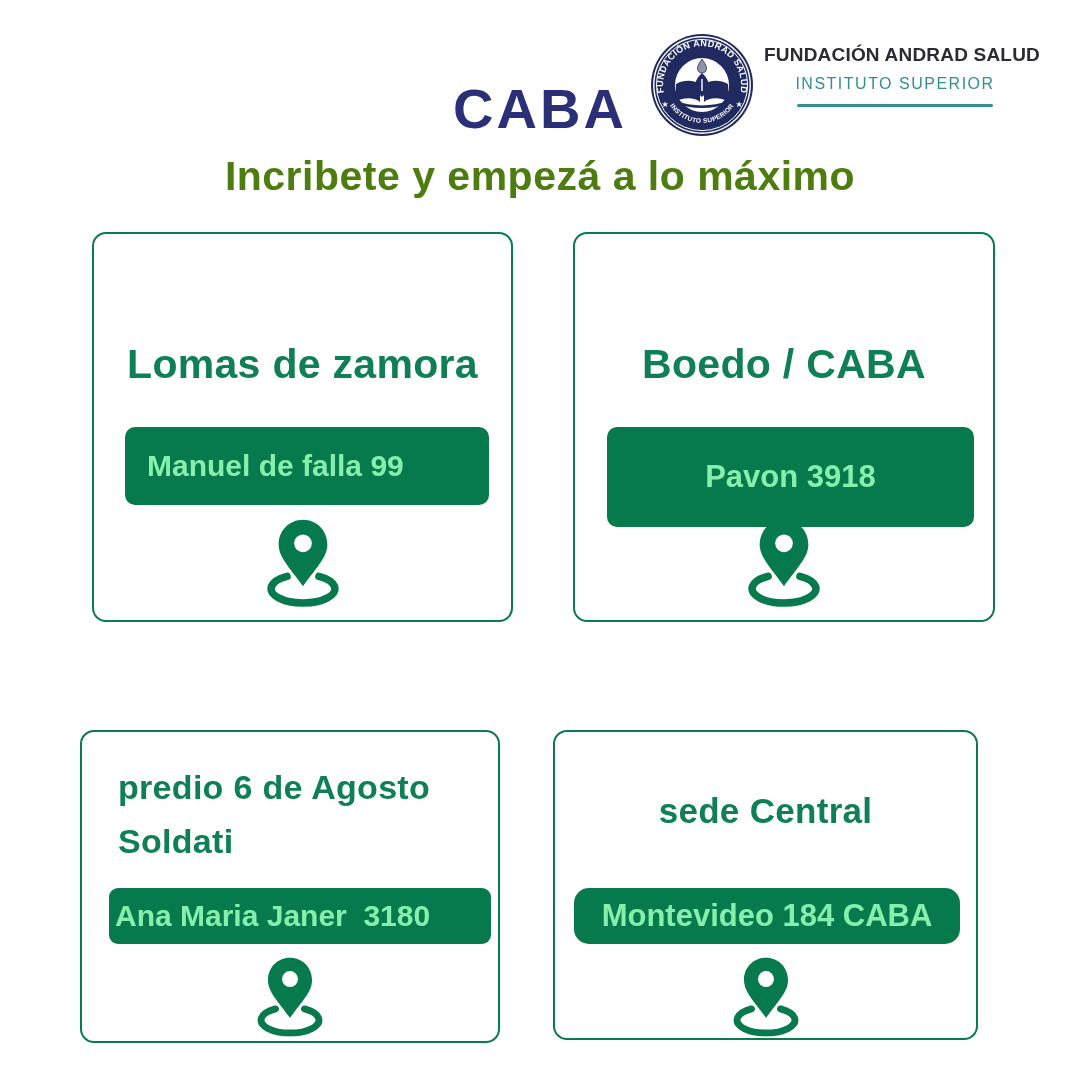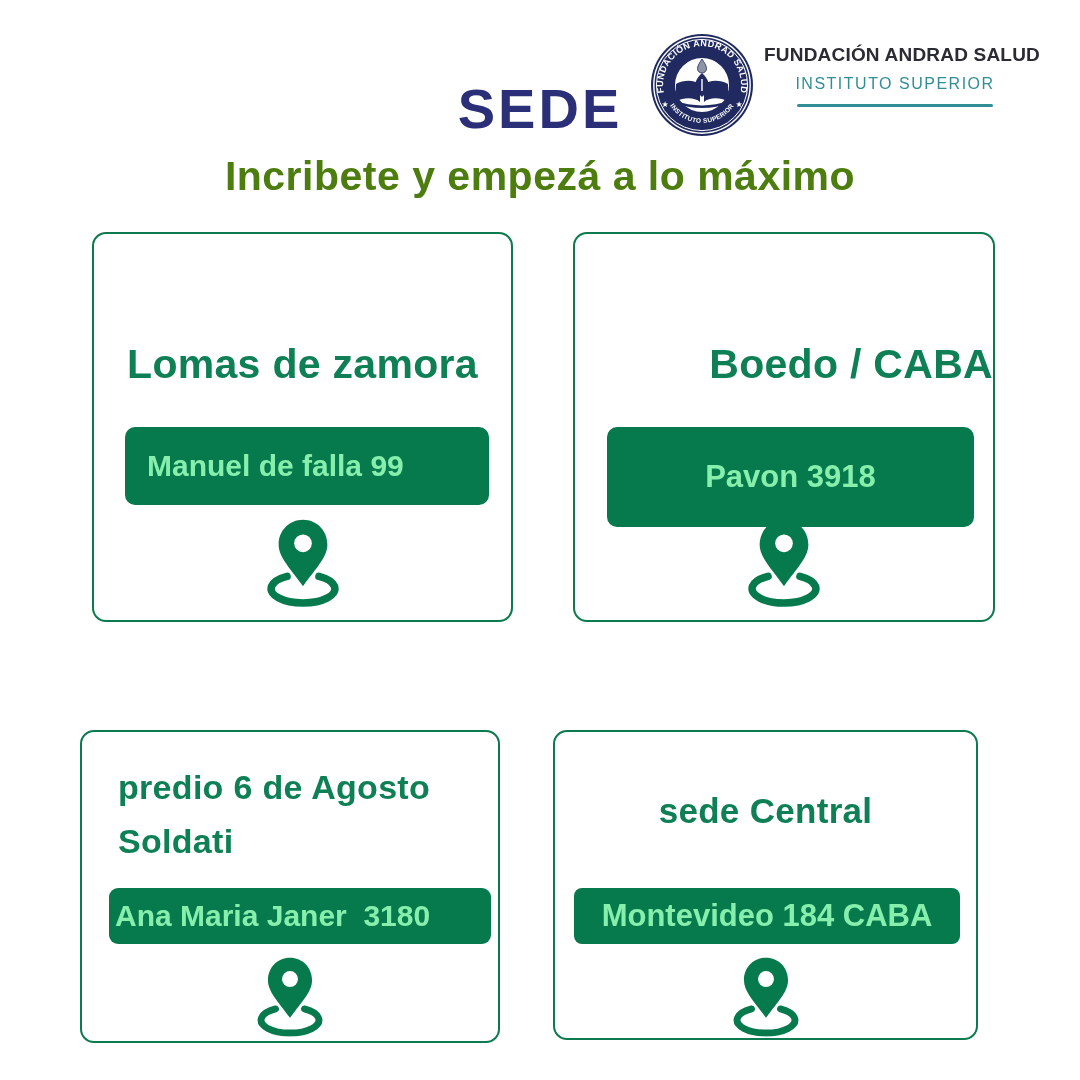--- a/index.html
+++ b/index.html
@@ -48,38 +48,38 @@
   .card-1{left:92px;top:232px;width:421px;height:390px;}
   .card-2{left:573px;top:232px;width:422px;height:390px;}
   .card-3{left:80px;top:730px;width:420px;height:313px;}
   .card-4{left:553px;top:730px;width:425px;height:310px;}
 
   .card-title{
     position:absolute;color:#0f8055;font-weight:700;
     letter-spacing:0.3px;line-height:1.3;
   }
   .card-1 .card-title{top:104px;left:0;width:100%;text-align:center;font-size:41px;}
-  .card-2 .card-title{top:104px;left:0;width:100%;text-align:right;font-size:41px;}
+  .card-2 .card-title{top:104px;left:0;width:100%;text-align:center;font-size:41px;}
   .card-3 .card-title{top:28px;left:36px;width:370px;text-align:left;font-size:34px;line-height:1.6;}
   .card-4 .card-title{top:56px;left:0;width:100%;text-align:center;font-size:35px;}
 
   .address-pill{
     position:absolute;background:#077a4d;border:none;
     color:#86efac;font-weight:700;cursor:pointer;
     font-family:"Liberation Sans", sans-serif;
     display:flex;align-items:center;
   }
   .address-label{white-space:pre;width:100%;}
   .card-1 .address-pill{left:31px;top:193px;width:364px;height:78px;border-radius:10px;font-size:30px;}
   .card-1 .address-label{text-align:left;padding-left:16px;}
   .card-2 .address-pill{left:32px;top:193px;width:367px;height:100px;border-radius:10px;font-size:31px;}
   .card-2 .address-label{text-align:center;}
   .card-3 .address-pill{left:27px;top:156px;width:382px;height:56px;border-radius:9px;font-size:30px;}
   .card-3 .address-label{text-align:left;}
-  .card-4 .address-pill{left:19px;top:156px;width:386px;height:56px;border-radius:8px;font-size:31px;}
+  .card-4 .address-pill{left:19px;top:156px;width:386px;height:56px;border-radius:15px;font-size:31px;}
   .card-4 .address-label{text-align:center;}
 
   .pin-wrap{
     position:absolute;left:50%;transform:translateX(-50%);
     line-height:0;
   }
   .card-1 .pin-wrap,.card-2 .pin-wrap{top:280px;}
   .card-3 .pin-wrap{top:220px;}
   .card-4 .pin-wrap{top:220px;}
   .pin-svg-lg{width:84px;height:94px;}
@@ -94,21 +94,21 @@
     <symbol id="pinSymbol" viewBox="0 0 100 110">
       <path d="M 69 73.3 A 38 17 0 1 1 31 73.3" fill="none" stroke="#077a4d" stroke-width="9" stroke-linecap="round"></path>
       <path d="M50 6 C33.5 6 21 19 21 35.5 C21 50 33 62 50 85 C67 62 79 50 79 35.5 C79 19 66.5 6 50 6 Z" fill="#077a4d"></path>
       <circle cx="50" cy="34" r="10.5" fill="#ffffff"></circle>
     </symbol>
   </defs>
 </svg>
 
 <div class="page">
 
-  <div class="sede-title">SEDE</div>
+  <div class="sede-title">CABA</div>
 
   <div class="brand-group">
     <svg class="seal" viewBox="0 0 104 104">
       <circle cx="52" cy="52" r="51" fill="#202a60"></circle>
       <circle cx="52" cy="52" r="48.2" fill="none" stroke="#ffffff" stroke-width="1.4"></circle>
       <circle cx="52" cy="52" r="45.6" fill="none" stroke="#ffffff" stroke-width="1"></circle>
       <circle cx="52" cy="52" r="27" fill="#ffffff"></circle>
       <defs>
         <path id="sealTopArc" d="M 14.3 62.1 A 39 39 0 1 1 89.7 62.1" fill="none"></path>
         <path id="sealBottomArc" d="M 19.1 71 A 38 38 0 0 0 84.9 71" fill="none"></path>

